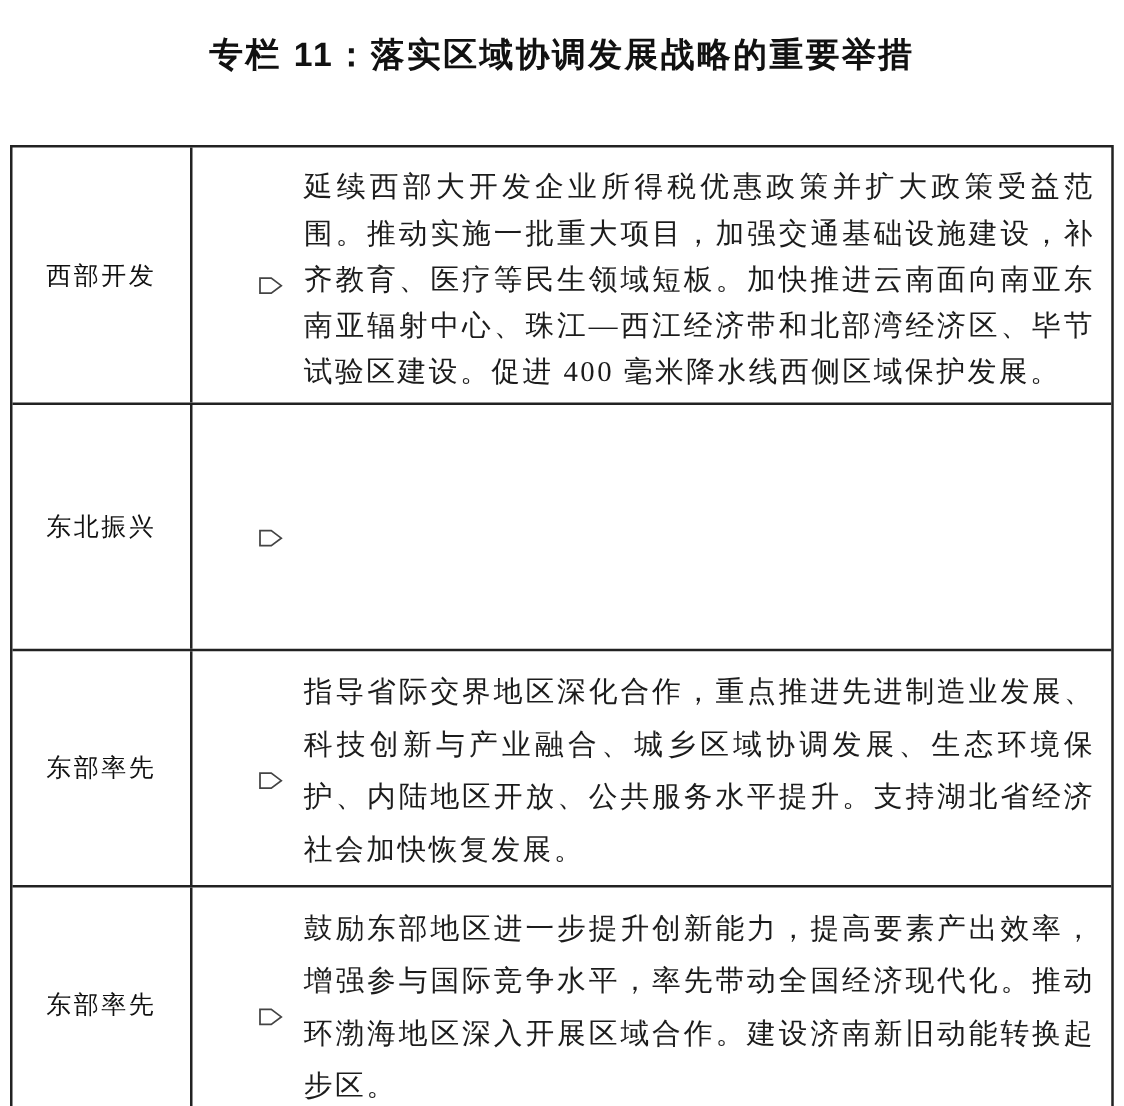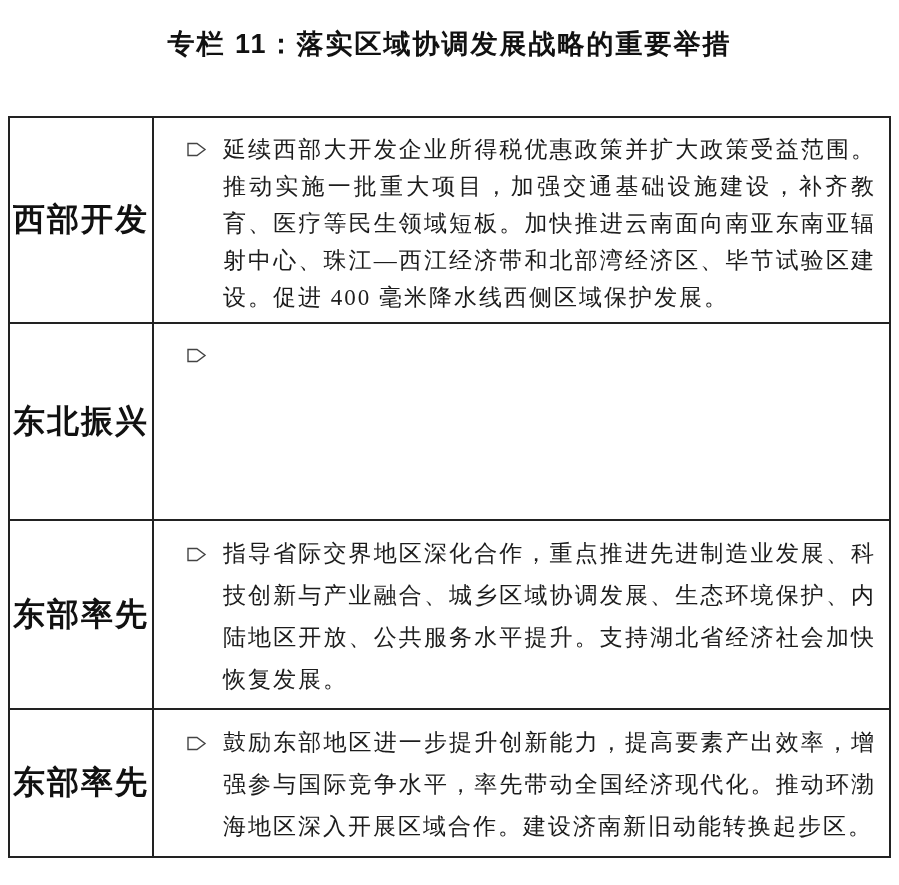--- a/index.html
+++ b/index.html
@@ -40,29 +40,29 @@
   .t-row.r1 { min-height: 202px; }
   .t-row.r2 { min-height: 197px; }
   .t-row.r3 { min-height: 187px; }
   .t-row.r4 { min-height: 146px; }
   .label-cell {
     border-right: 2px solid #222222;
     display: flex;
     align-items: center;
     justify-content: center;
     font-family: "Liberation Sans", sans-serif;
-    font-weight: 700;
-    font-size: 32px;
+    font-weight: 400;
+    font-size: 20px;
     letter-spacing: 2px;
     color: #111111;
   }
   .content-cell {
     display: flex;
-    align-items: flex-start;
-    padding: 13px 13px 6px 32px;
+    align-items: center;
+    padding: 13px 13px 6px 52px;
   }
   .bullet {
     flex: none;
     width: 21px;
     height: 17px;
     margin-right: 16px;
   }
   .r1 .bullet, .r2 .bullet { margin-top: 10px; }
   .r3 .bullet, .r4 .bullet { margin-top: 12px; }
   .entry-text {

